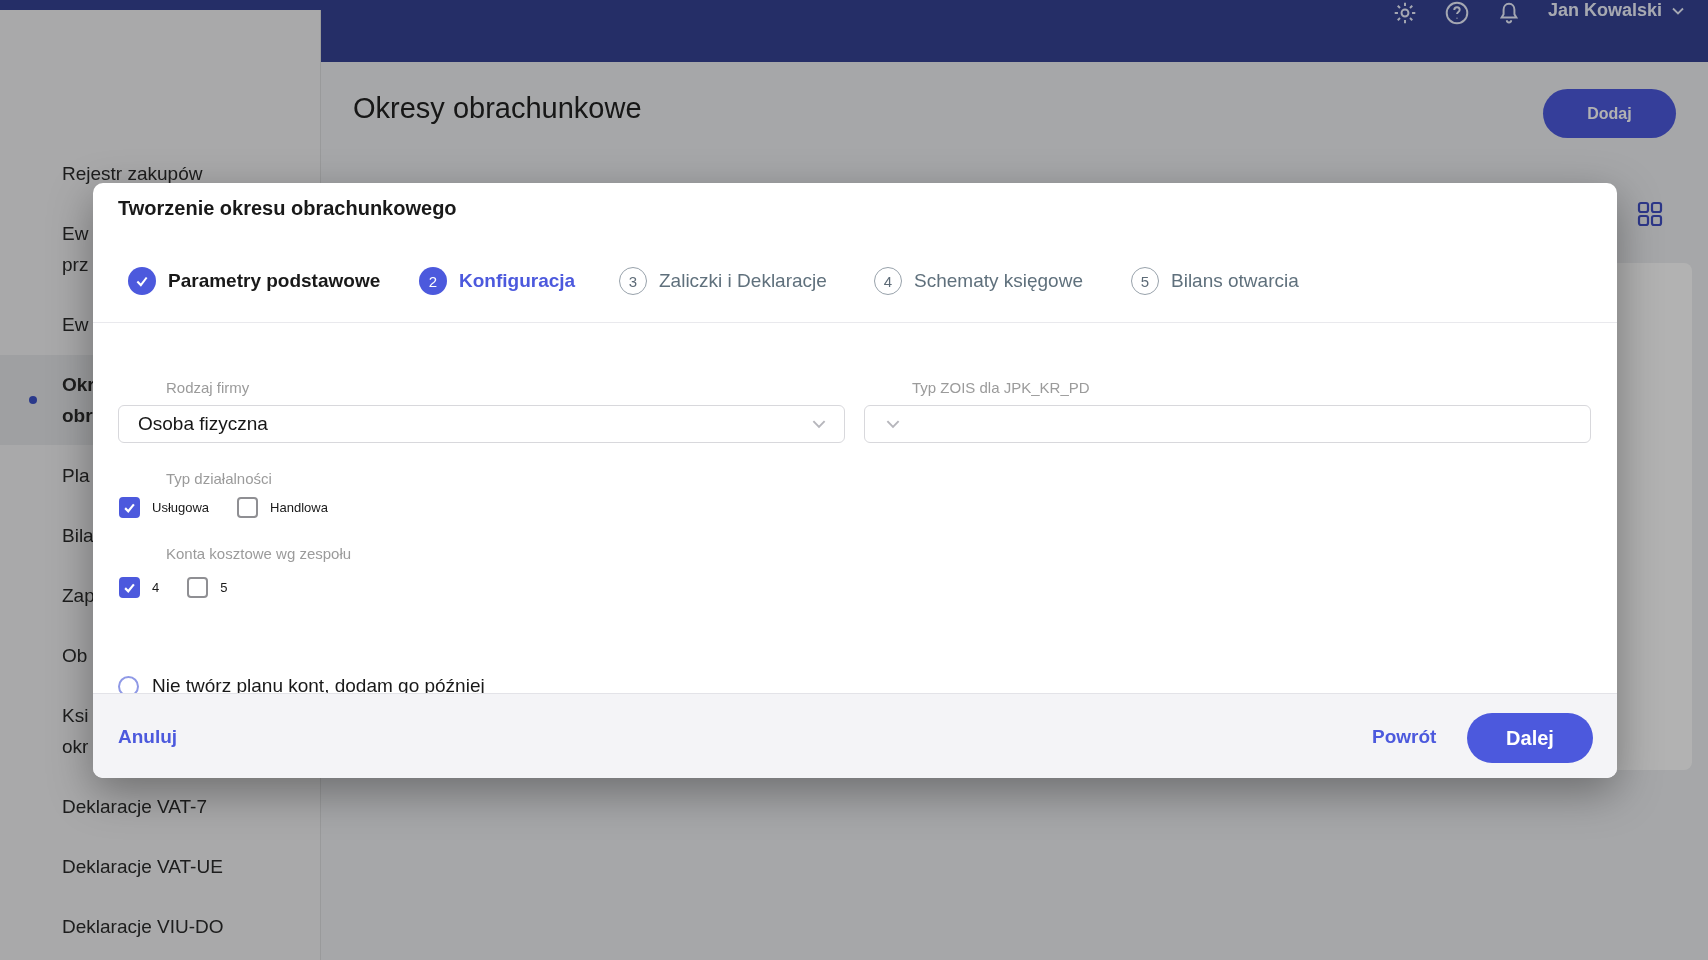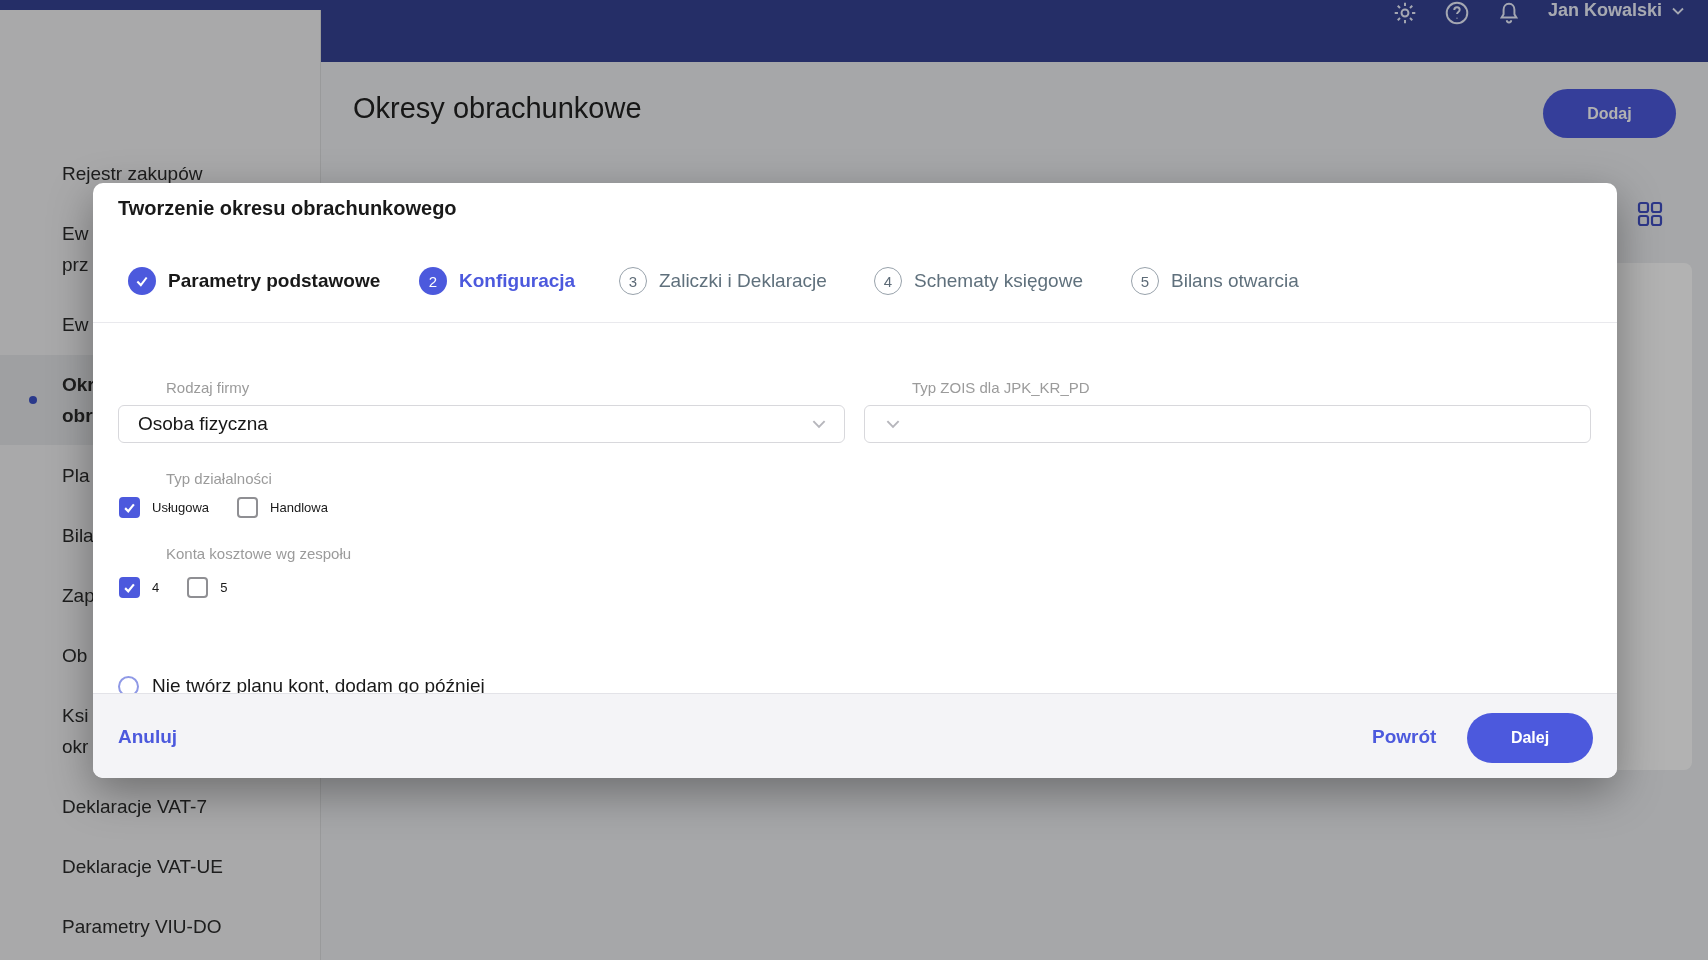--- a/index.html
+++ b/index.html
@@ -76,21 +76,21 @@
   .checkbox.on svg{display:block;}
   .cb-label{font-size:13px;color:#191919;margin-left:12px;cursor:pointer;}
 
   .m-footer{position:absolute;left:0;top:510px;width:100%;height:85px;background:#f4f4f7;border-top:1px solid #e3e3e8;
     border-radius:0 0 10px 10px;}
   .link-btn{position:absolute;top:0;height:85px;display:flex;align-items:center;font-size:19px;font-weight:700;
     color:var(--accent);background:none;border:none;cursor:pointer;}
   .cancel{left:25px;}
   .back{left:1279px;}
   .next-btn{position:absolute;left:1374px;top:19px;width:126px;height:50px;border-radius:25px;background:var(--accent);
-    color:#fff;font-size:16px;font-weight:700;display:flex;align-items:center;justify-content:center;border:none;cursor:pointer;}
+    color:#fff;font-size:20px;font-weight:700;display:flex;align-items:center;justify-content:center;border:none;cursor:pointer;}
 </style>
 </head>
 <body>
 
 <div class="topbar">
   <div class="topbar-right">
     <div class="tb-icon">
       <svg width="26" height="26" viewBox="0 0 24 24" fill="none" stroke="#ecf0ff" stroke-width="1.8">
         <circle cx="12" cy="12" r="3.2"></circle>
         <path d="M12 2.5v3M12 18.5v3M2.5 12h3M18.5 12h3M5.3 5.3l2.1 2.1M16.6 16.6l2.1 2.1M18.7 5.3l-2.1 2.1M7.4 16.6l-2.1 2.1"></path>
@@ -165,21 +165,21 @@
         <div>Ksi</div>
         <div>okr</div>
       </div>
       <div class="sb-item">
         <div>Deklaracje VAT-7</div>
       </div>
       <div class="sb-item">
         <div>Deklaracje VAT-UE</div>
       </div>
       <div class="sb-item">
-        <div>Parametry VIU-DO</div>
+        <div>Deklaracje VIU-DO</div>
       </div>
     </div>
 </div>
 
 <div class="overlay"></div>
 
 <div class="modal">
   <div class="modal-title">Tworzenie okresu obrachunkowego</div>
 
   <div class="stepper" id="stepper">

